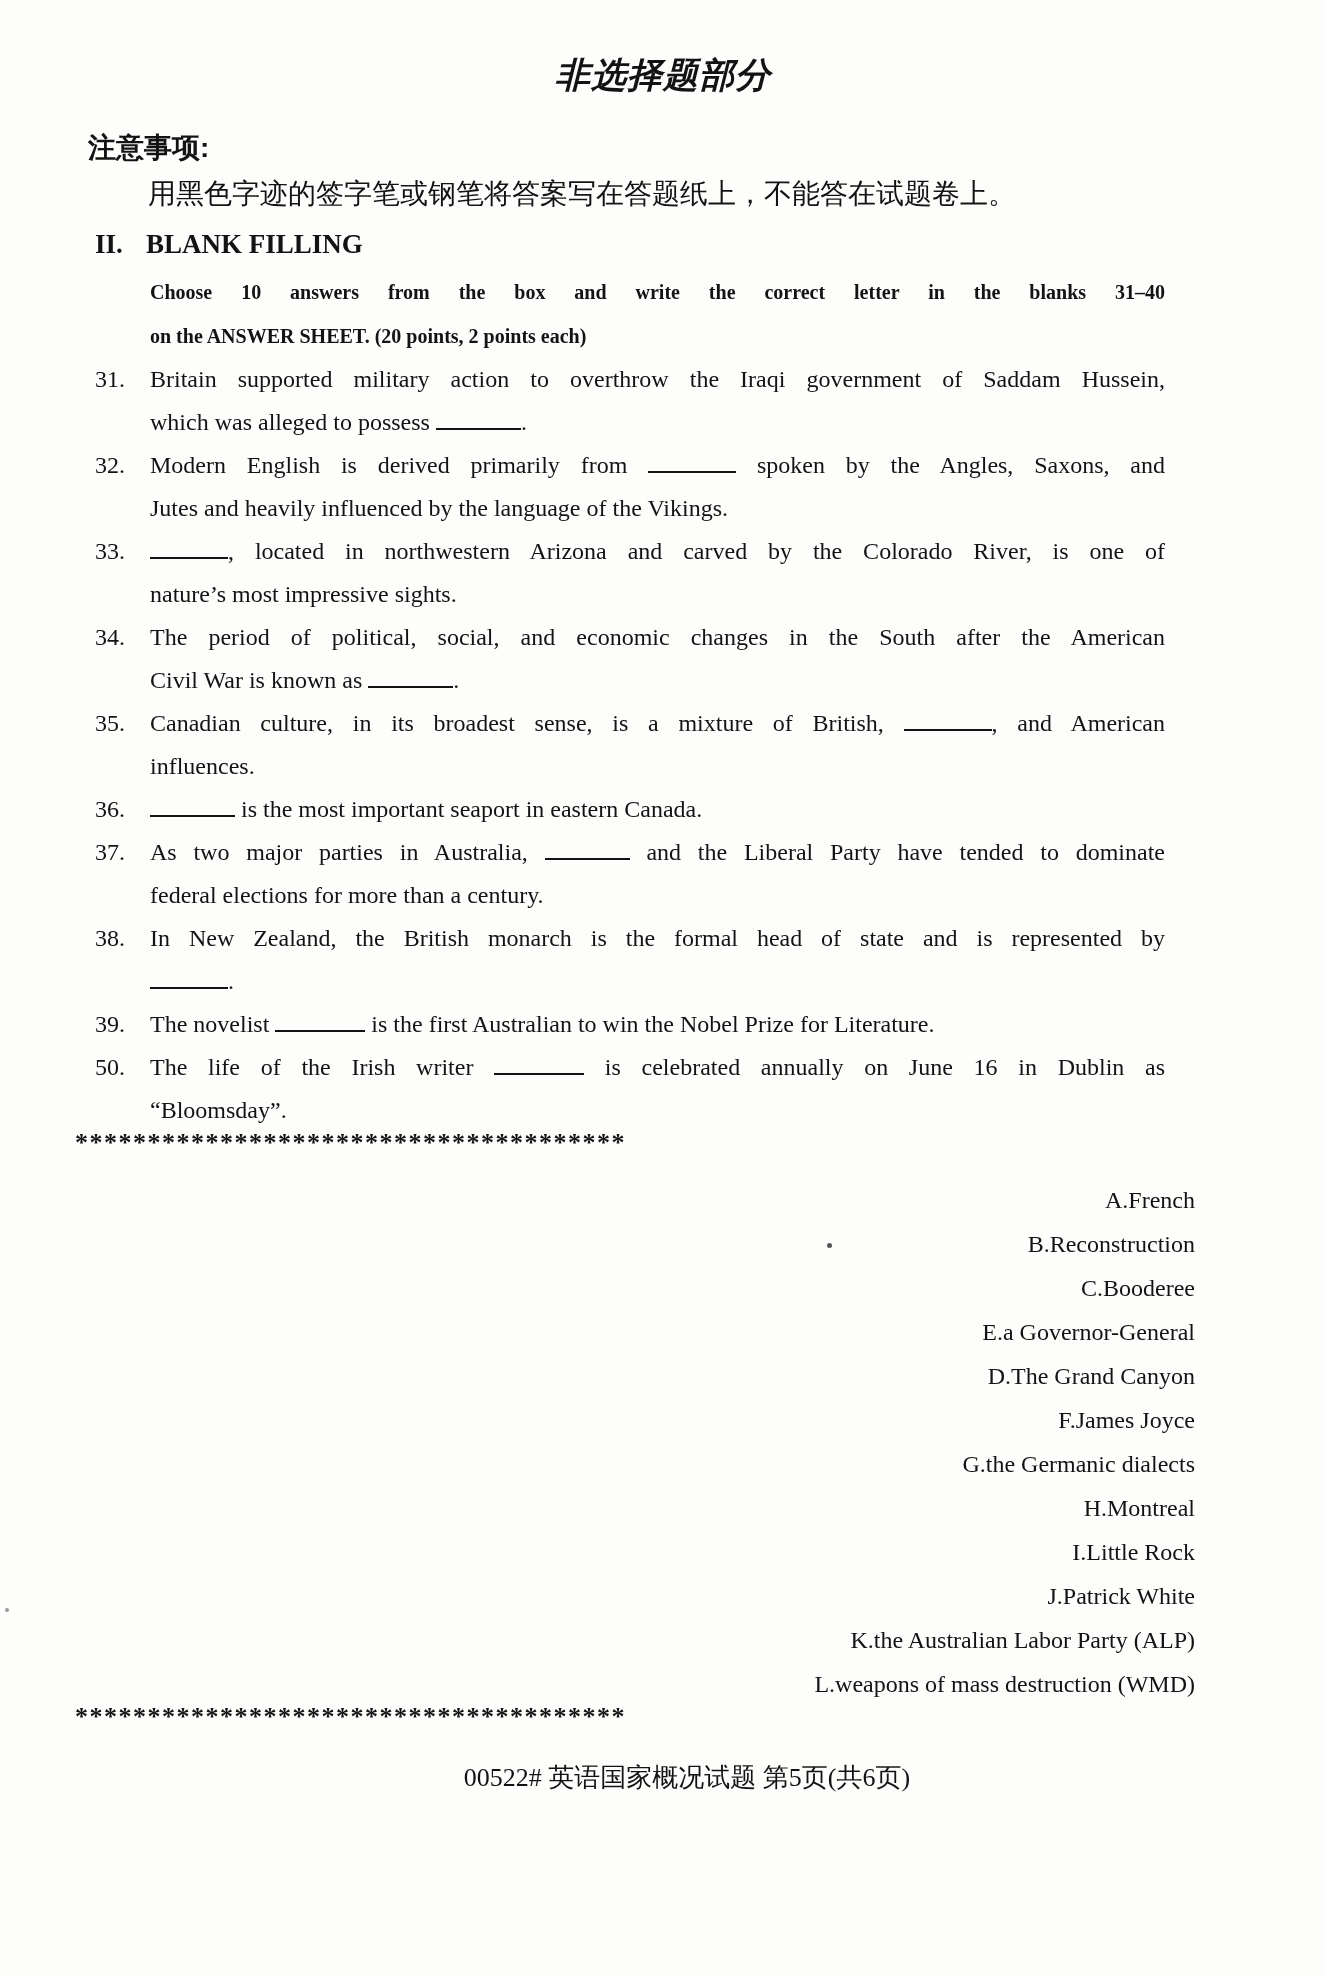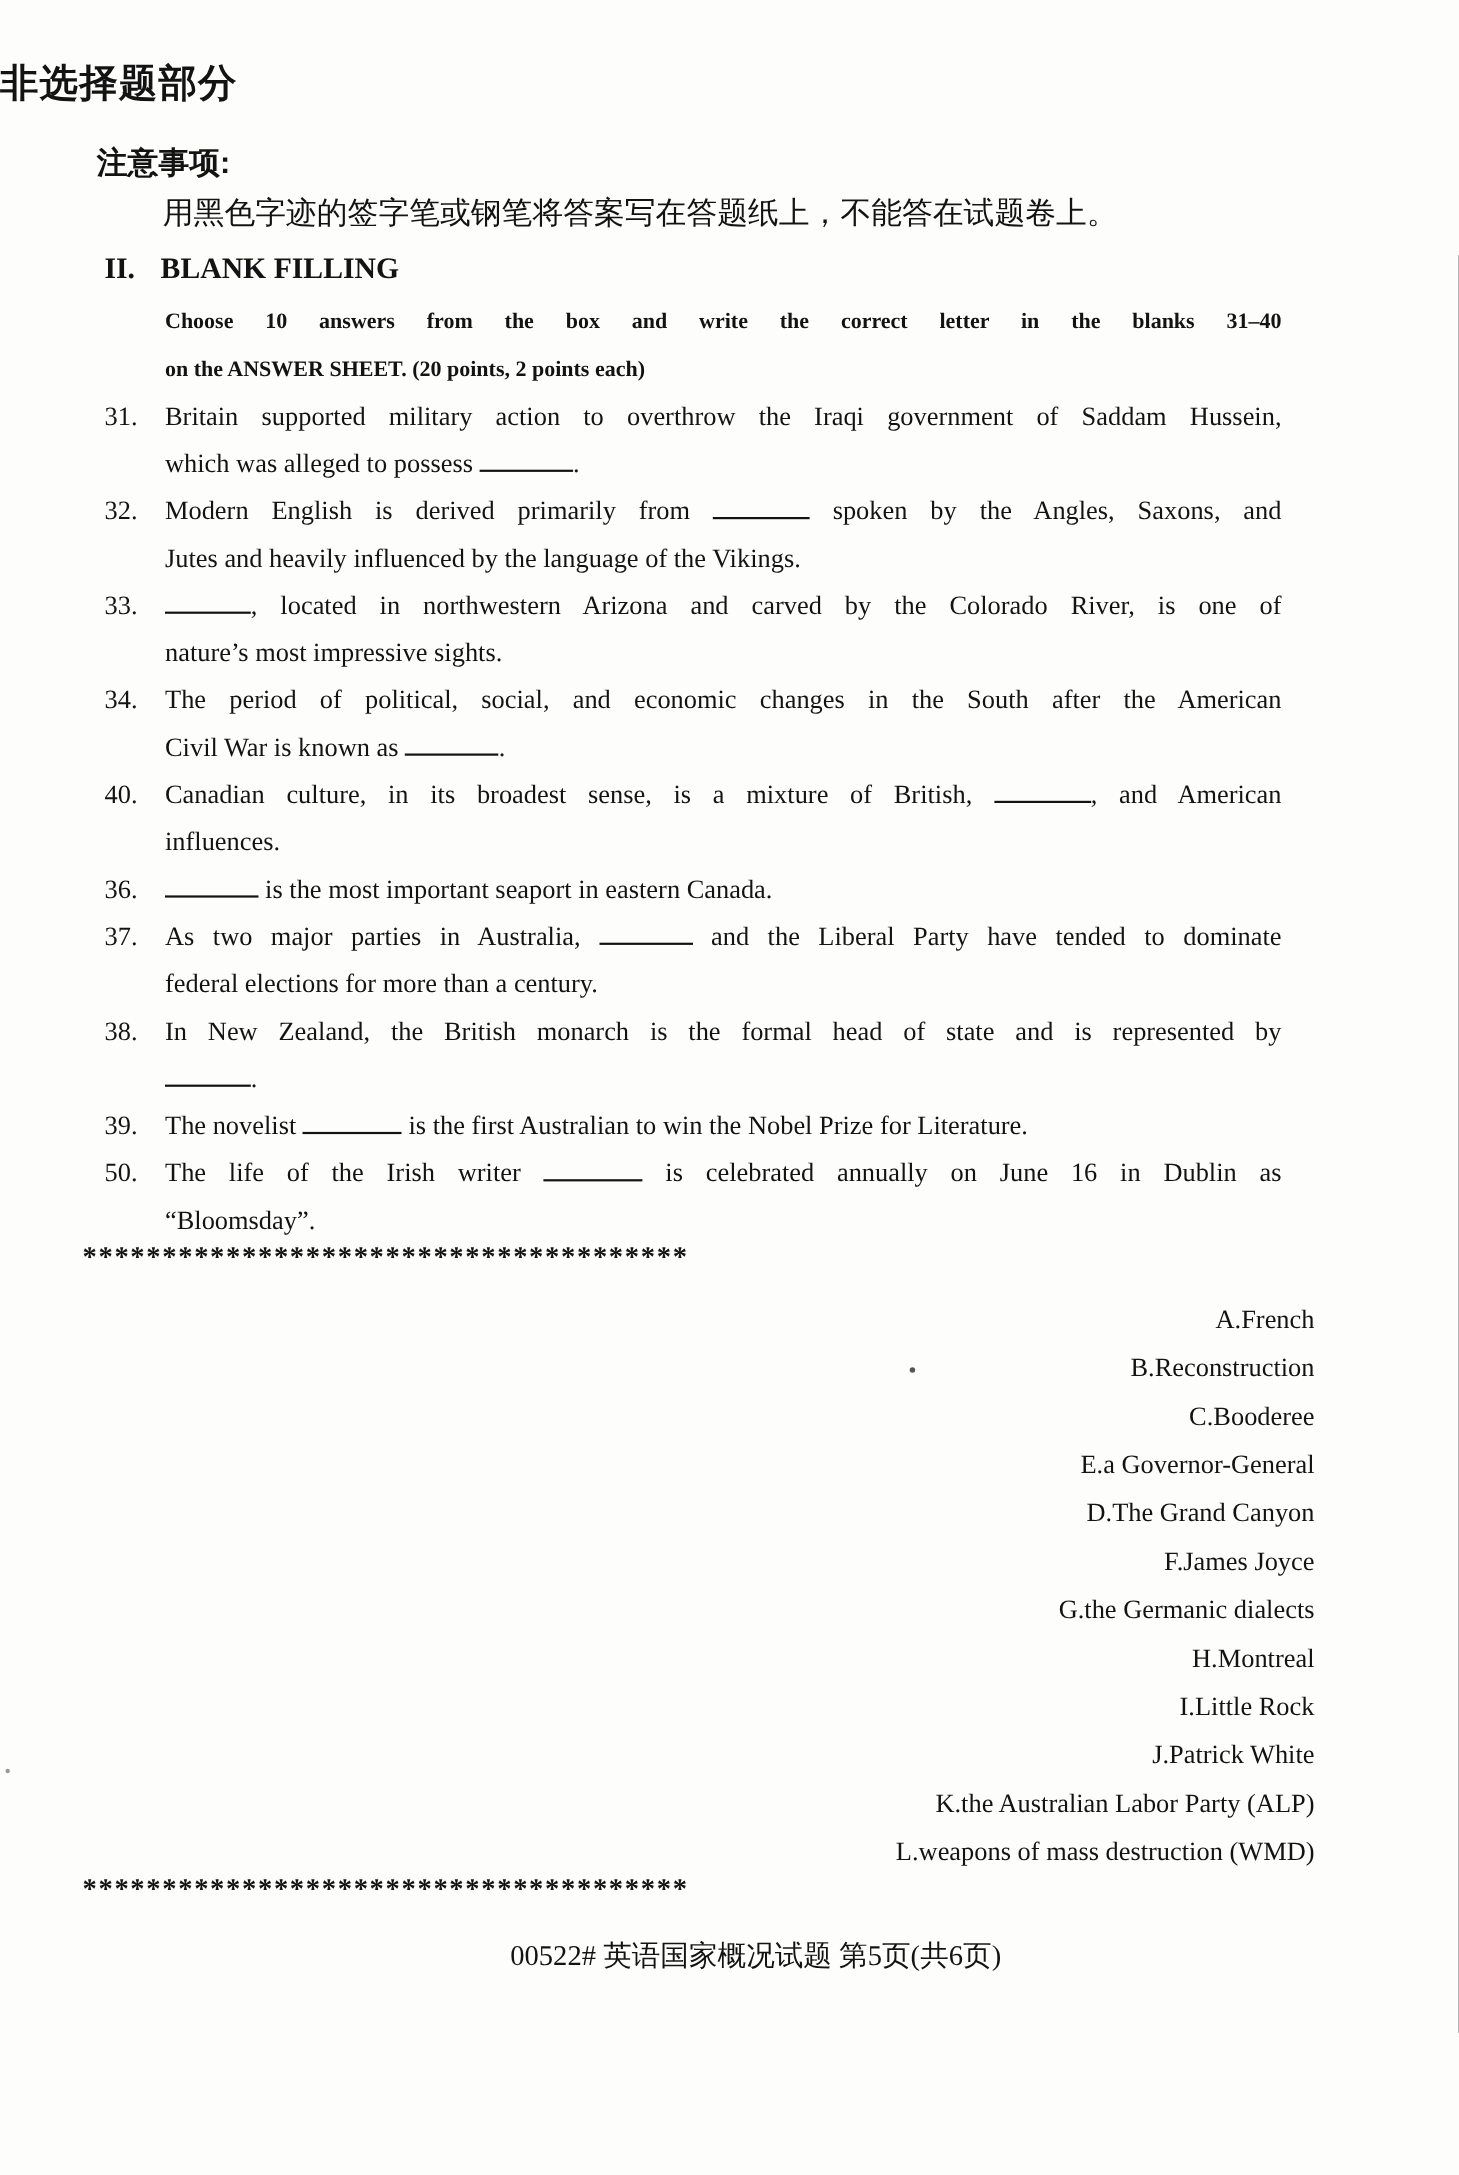--- a/index.html
+++ b/index.html
@@ -11,25 +11,26 @@
     background: #fdfdfc;
     color: #131313;
     font-family: "Liberation Serif", serif;
     overflow: hidden;
   }
   
   .doc-title {
     position: absolute;
     top: 52px; left: 0;
     width: 100%;
-    text-align: left;
+    text-align: center;
     font-family: "Liberation Sans", sans-serif;
     font-weight: bold;
     font-size: 35px;
     letter-spacing: 1px;
+    font-style: italic;
   }
   
   .notice-label {
     position: absolute;
     top: 129px; left: 88px;
     font-family: "Liberation Sans", sans-serif;
     font-weight: bold;
     font-size: 28px;
   }
   .notice-text {
@@ -139,21 +140,21 @@
 
   <div class="questions" id="questions">
       <div class="q-line jl"><span class="q-num">31.</span>Britain supported military action to overthrow the Iraqi government of Saddam Hussein,</div>
       <div class="q-line">which was alleged to possess <span class="blank" style="width: 85px;"></span>.</div>
       <div class="q-line jl"><span class="q-num">32.</span>Modern English is derived primarily from <span class="blank" style="width: 88px;"></span> spoken by the Angles, Saxons, and</div>
       <div class="q-line">Jutes and heavily influenced by the language of the Vikings.</div>
       <div class="q-line jl"><span class="q-num">33.</span><span class="blank" style="width: 78px;"></span>, located in northwestern Arizona and carved by the Colorado River, is one of</div>
       <div class="q-line">nature’s most impressive sights.</div>
       <div class="q-line jl"><span class="q-num">34.</span>The period of political, social, and economic changes in the South after the American</div>
       <div class="q-line">Civil War is known as <span class="blank" style="width: 85px;"></span>.</div>
-      <div class="q-line jl"><span class="q-num">40.</span>Canadian culture, in its broadest sense, is a mixture of British, <span class="blank" style="width: 88px;"></span>, and American</div>
+      <div class="q-line jl"><span class="q-num">35.</span>Canadian culture, in its broadest sense, is a mixture of British, <span class="blank" style="width: 88px;"></span>, and American</div>
       <div class="q-line">influences.</div>
       <div class="q-line"><span class="q-num">36.</span><span class="blank" style="width: 85px;"></span> is the most important seaport in eastern Canada.</div>
       <div class="q-line jl"><span class="q-num">37.</span>As two major parties in Australia, <span class="blank" style="width: 85px;"></span> and the Liberal Party have tended to dominate</div>
       <div class="q-line">federal elections for more than a century.</div>
       <div class="q-line jl"><span class="q-num">38.</span>In New Zealand, the British monarch is the formal head of state and is represented by</div>
       <div class="q-line"><span class="blank" style="width: 78px;"></span>.</div>
       <div class="q-line"><span class="q-num">39.</span>The novelist <span class="blank" style="width: 90px;"></span> is the first Australian to win the Nobel Prize for Literature.</div>
       <div class="q-line jl"><span class="q-num">50.</span>The life of the Irish writer <span class="blank" style="width: 90px;"></span> is celebrated annually on June 16 in Dublin as</div>
       <div class="q-line">“Bloomsday”.</div>
     </div>

